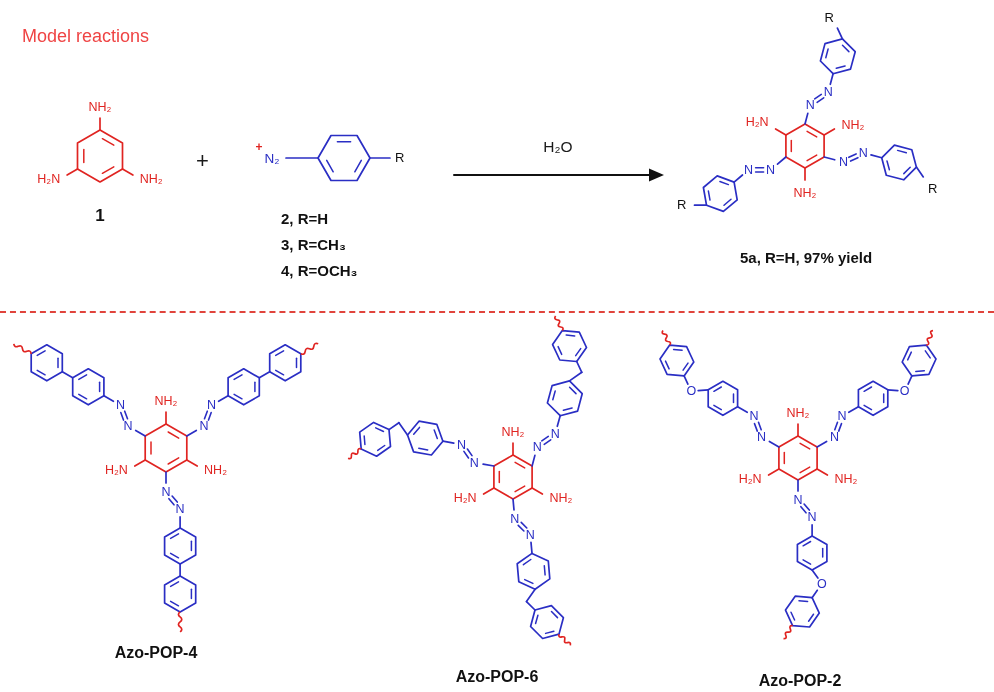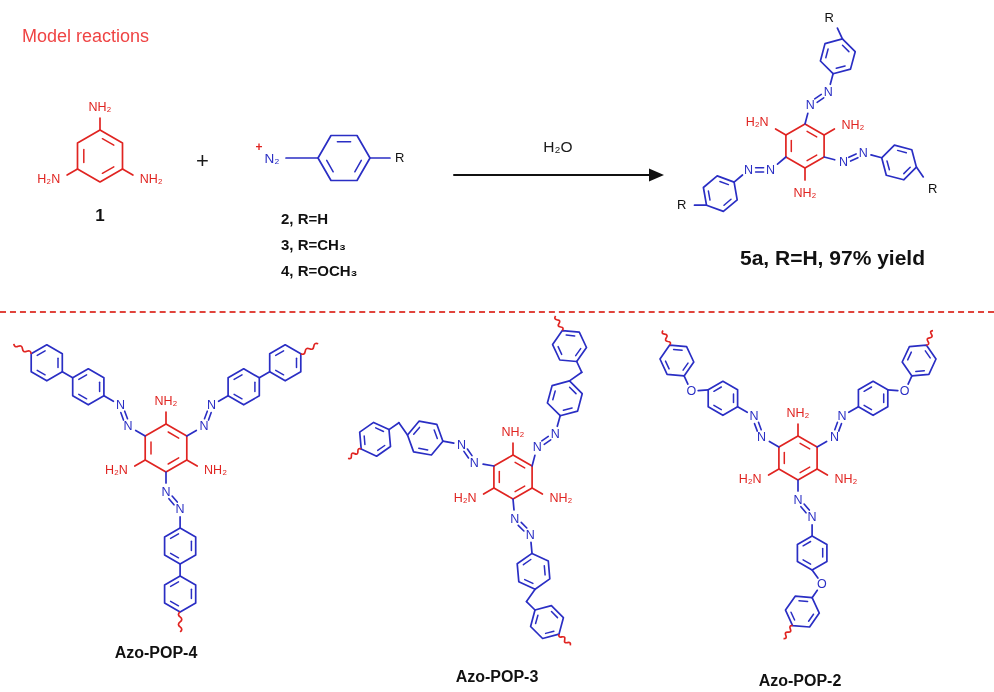--- a/index.html
+++ b/index.html
@@ -6,21 +6,21 @@
   #canvas{position:relative;width:994px;height:692px;background:#ffffff;overflow:hidden;
           font-family:"Liberation Sans","DejaVu Sans",sans-serif;color:#111;}
   #canvas svg{position:absolute;overflow:visible;}
   #canvas svg text{font-family:"Liberation Sans","DejaVu Sans",sans-serif;}
   .abs{position:absolute;}
   .title{font-size:18px;color:#ef4444;}
   .cnum{font-size:17px;font-weight:bold;}
   .plus{font-size:22px;color:#1a1a1a;}
   .cond{font-size:15.5px;color:#1a1a1a;}
   .list-line{font-size:15px;font-weight:bold;line-height:26px;white-space:nowrap;}
-  .yline{font-size:21px;font-weight:bold;line-height:21px;white-space:nowrap;text-align:right;}
+  .yline{font-size:15px;font-weight:bold;line-height:21px;white-space:nowrap;text-align:right;}
   .pname{font-size:16px;font-weight:bold;transform:translateX(-50%);white-space:nowrap;}
   .center{transform:translateX(-50%);}
   #divider{left:0;width:994px;top:311px;border-top:2px dashed #e0433c;height:0;}
 </style>
 </head>
 <body>
 
 <div id="canvas">
 
   <div class="abs title" style="left:22px;top:26px;">Model reactions</div>
@@ -302,16 +302,16 @@
       <text x="173.9" y="287.8" fill="#2a2ec4" font-size="12.5" text-anchor="middle" font-weight="normal">O</text>
       <line x1="169.3" y1="290.3" x2="164.1" y2="297.7" stroke="#2a2ec4" stroke-width="1.7" stroke-linecap="round"></line>
       <polygon points="144.6,325.6 137.5,310.1 147.2,296.2 164.1,297.7 171.3,313.1 161.6,327.0" fill="none" stroke="#2a2ec4" stroke-width="1.7" stroke-linejoin="round"></polygon>
       <line x1="146.6" y1="320.0" x2="143.0" y2="312.2" stroke="#2a2ec4" stroke-width="1.5" stroke-linecap="round"></line>
       <line x1="151.0" y1="300.7" x2="159.6" y2="301.4" stroke="#2a2ec4" stroke-width="1.5" stroke-linecap="round"></line>
       <line x1="165.5" y1="314.2" x2="160.6" y2="321.2" stroke="#2a2ec4" stroke-width="1.5" stroke-linecap="round"></line>
       <path d="M144.6,325.6 Q140.8,325.3 142.3,328.8 Q143.9,332.4 140.1,332.1 Q136.2,331.9 137.8,335.4 Q139.3,338.9 135.5,338.7" fill="none" stroke="#e02421" stroke-width="1.7"></path>
     </svg>
 
   <div class="abs pname" style="left:120px;top:644px;margin-left:36px;">Azo-POP-4</div>
-  <div class="abs pname" style="left:497px;top:668px;">Azo-POP-3</div>
+  <div class="abs pname" style="left:497px;top:668px;">Azo-POP-6</div>
   <div class="abs pname" style="left:800px;top:672px;">Azo-POP-2</div>
 
 </div>
 
 </body></html>

